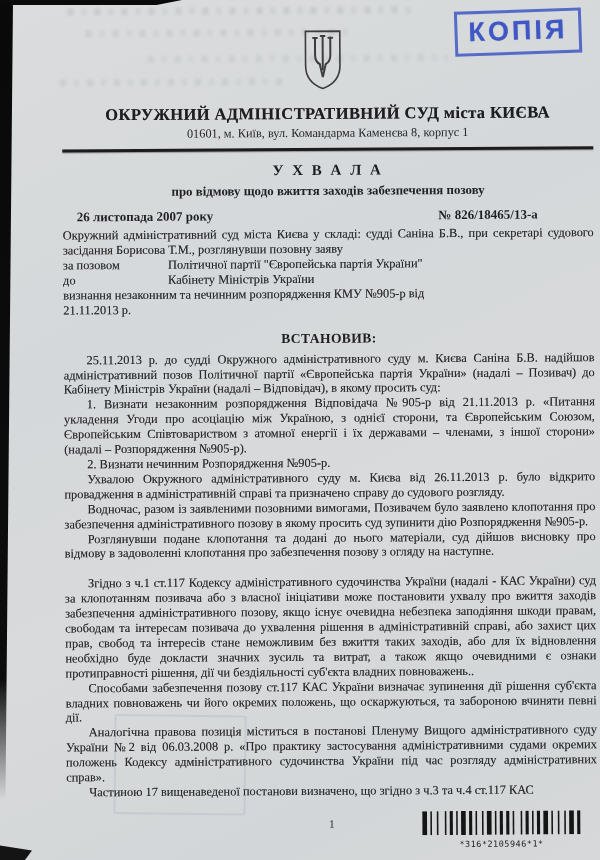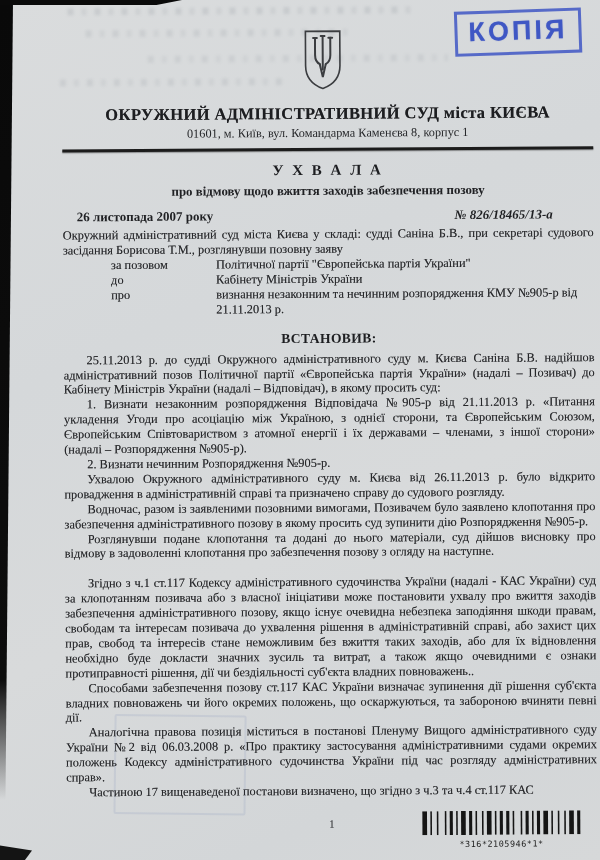--- a/index.html
+++ b/index.html
@@ -57,28 +57,28 @@
   }
   .court-address{text-align:center;font-size:12.3px;margin-top:2px;}
   .rule{height:3.2px;background:#1c1c1c;margin-top:7px;box-shadow:0 1px 1px rgba(20,20,20,.35);}
   .doc-title{
     text-align:center;font-weight:bold;font-size:15px;letter-spacing:2.5px;
     margin-top:11px;color:#1d1e21;
   }
   .doc-subtitle{text-align:center;font-weight:bold;font-size:12.9px;margin-top:5px;color:#202124;}
   .date-row{display:flex;justify-content:space-between;margin-top:9px;font-weight:bold;font-size:13px;color:#1f2023;}
   .date-row .date{margin-left:14px;}
-  .date-row .number{margin-right:41px;font-style:italic;}
+  .date-row .number{margin-right:56px;}
   
   .bodytext{font-size:12.4px;line-height:14.9px;text-align:justify;
     text-shadow:0 0 .45px rgba(45,45,48,.5);}
   .intro{margin-top:3px;}
   .petition{margin-top:0;}
   .petition-row{display:flex;}
-  .petition-label{flex:0 0 105px;margin-left:48px;}
+  .petition-label{flex:0 0 105px;}
   .petition-value{flex:1;max-width:372px;text-align:left;}
   .section-heading{text-align:center;font-weight:bold;font-size:13.6px;margin-top:14px;margin-bottom:5px;
     letter-spacing:.4px;color:#1d1e21;}
   .para{margin:0;text-indent:23px;}
   .para.gap{margin-top:15px;}
   
   .page-number{position:absolute;left:64px;width:531px;top:818px;text-align:center;font-size:11.5px;}
   .barcode-block{position:absolute;right:17px;top:812px;width:168px;text-align:center;z-index:4;}
   .barcode-label{font-family:"DejaVu Sans Mono", monospace;font-size:8.5px;color:#222;margin-top:0px;letter-spacing:.5px;}
 </style>
@@ -128,21 +128,20 @@
       <div class="petition bodytext">
         <div class="petition-row">
           <span class="petition-label">за позовом</span>
           <span class="petition-value">Політичної партії "Європейська партія України"</span>
         </div>
         <div class="petition-row">
           <span class="petition-label">до</span>
           <span class="petition-value">Кабінету Міністрів України</span>
         </div>
         <div class="petition-row">
-          <span class="petition-label">про</span>
           <span class="petition-value">визнання незаконним та нечинним розпорядження КМУ №905-р від 21.11.2013 р.</span>
         </div>
       </div>
 
       <div class="section-heading">ВСТАНОВИВ:</div>
 
       <p class="para bodytext">25.11.2013 р. до судді Окружного адміністративного суду м. Києва Саніна Б.В. надійшов адміністративний позов Політичної партії «Європейська партія України» (надалі – Позивач) до Кабінету Міністрів України (надалі – Відповідач), в якому просить суд:</p>
       <p class="para bodytext">1. Визнати незаконним розпорядження Відповідача №905-р від 21.11.2013 р. «Питання укладення Угоди про асоціацію між Україною, з однієї сторони, та Європейським Союзом, Європейським Співтовариством з атомної енергії і їх державами – членами, з іншої сторони» (надалі – Розпорядження №905-р).</p>
       <p class="para bodytext">2. Визнати нечинним Розпорядження №905-р.</p>
       <p class="para bodytext">Ухвалою Окружного адміністративного суду м. Києва від 26.11.2013 р. було відкрито провадження в адміністративній справі та призначено справу до судового розгляду.</p>

